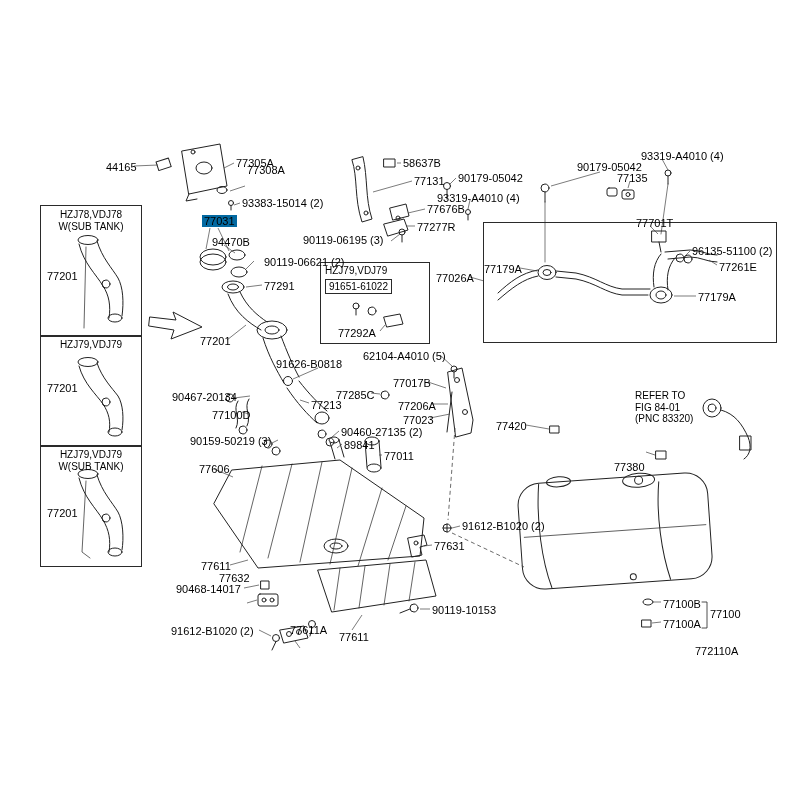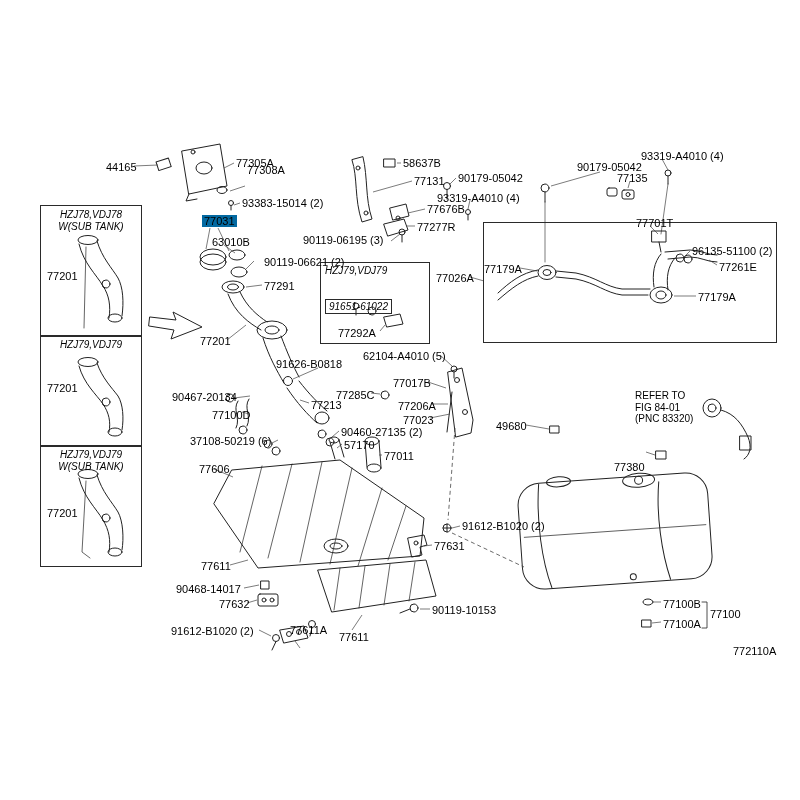--- a/index.html
+++ b/index.html
@@ -1,24 +1,24 @@
 <!DOCTYPE html>
 <html><head>
 <meta charset="utf-8">
 <style>
   html,body{margin:0;padding:0;background:#fff;}
   .stage{position:relative;width:800px;height:800px;background:#fff;overflow:hidden;
          font-family:"Liberation Sans",sans-serif;}
   .art{position:absolute;left:0;top:0;}
   .lbl{position:absolute;font-size:11px;line-height:12px;color:#000;white-space:nowrap;}
   .hl{background:#0369a1;padding:0 2px;}
-  .vbox{position:absolute;border:1px solid #2a2a2a;font-style:italic;}
+  .vbox{position:absolute;border:1px solid #2a2a2a;}
   .vbox-h{font-size:10px;line-height:12px;text-align:center;padding-top:3px;color:#000;}
   .inbox{position:absolute;border:1px solid #2a2a2a;font-size:10px;line-height:11px;
-         padding:1px 3px;color:#000;white-space:nowrap;margin-top:20px;}
+         padding:1px 3px;color:#000;white-space:nowrap;}
   .note{position:absolute;font-size:10px;line-height:11.5px;color:#000;white-space:nowrap;}
   .code{position:absolute;font-size:11px;color:#000;}
 </style>
 </head>
 <body>
 
 <div class="stage">
 
   <svg class="art" width="800" height="800" viewBox="0 0 800 800">
     <g stroke="#222" stroke-width="1" fill="none" stroke-linecap="round" stroke-linejoin="round">
@@ -310,21 +310,21 @@
 
   <div class="vbox" style="left:483px;top:222px;width:292px;height:119px"></div>
 
   <div class="lbl" style="left:106px;top:161px">44165</div>
   <div class="lbl" style="left:236px;top:157px">77305A</div>
   <div class="lbl" style="left:247px;top:164px">77308A</div>
   <div class="lbl" style="left:242px;top:197px">93383-15014 (2)</div>
   <div class="lbl" style="left:202px;top:215px">
     <span class="hl">77031</span>
   </div>
-  <div class="lbl" style="left:212px;top:236px">63010B</div>
+  <div class="lbl" style="left:212px;top:236px">94470B</div>
   <div class="lbl" style="left:264px;top:256px">90119-06621 (2)</div>
   <div class="lbl" style="left:264px;top:280px">77291</div>
   <div class="lbl" style="left:403px;top:157px">58637B</div>
   <div class="lbl" style="left:414px;top:175px">77131</div>
   <div class="lbl" style="left:458px;top:172px">90179-05042</div>
   <div class="lbl" style="left:437px;top:192px">93319-A4010 (4)</div>
   <div class="lbl" style="left:427px;top:203px">77676B</div>
   <div class="lbl" style="left:417px;top:221px">77277R</div>
   <div class="lbl" style="left:303px;top:234px">90119-06195 (3)</div>
   <div class="lbl" style="left:577px;top:161px">90179-05042</div>
@@ -339,40 +339,40 @@
   <div class="lbl" style="left:363px;top:350px">62104-A4010 (5)</div>
   <div class="lbl" style="left:200px;top:335px">77201</div>
   <div class="lbl" style="left:276px;top:358px">91626-B0818</div>
   <div class="lbl" style="left:172px;top:391px">90467-20134</div>
   <div class="lbl" style="left:212px;top:409px">77100D</div>
   <div class="lbl" style="left:311px;top:399px">77213</div>
   <div class="lbl" style="left:336px;top:389px">77285C</div>
   <div class="lbl" style="left:393px;top:377px">77017B</div>
   <div class="lbl" style="left:398px;top:400px">77206A</div>
   <div class="lbl" style="left:403px;top:414px">77023</div>
-  <div class="lbl" style="left:496px;top:420px">49680</div>
-  <div class="lbl" style="left:190px;top:435px">37108-50219 (6)</div>
+  <div class="lbl" style="left:496px;top:420px">77420</div>
+  <div class="lbl" style="left:190px;top:435px">90159-50219 (3)</div>
   <div class="lbl" style="left:341px;top:426px">90460-27135 (2)</div>
-  <div class="lbl" style="left:344px;top:439px">57170</div>
+  <div class="lbl" style="left:344px;top:439px">89841</div>
   <div class="lbl" style="left:384px;top:450px">77011</div>
   <div class="lbl" style="left:199px;top:463px">77606</div>
   <div class="lbl" style="left:614px;top:461px">77380</div>
   <div class="lbl" style="left:462px;top:520px">91612-B1020 (2)</div>
   <div class="lbl" style="left:434px;top:540px">77631</div>
   <div class="lbl" style="left:201px;top:560px">77611</div>
   <div class="lbl" style="left:176px;top:583px">90468-14017</div>
-  <div class="lbl" style="left:219px;top:598px">77632</div>
+  <div class="lbl" style="left:219px;top:572px">77632</div>
   <div class="lbl" style="left:171px;top:625px">91612-B1020 (2)</div>
   <div class="lbl" style="left:290px;top:624px">77611A</div>
   <div class="lbl" style="left:339px;top:631px">77611</div>
   <div class="lbl" style="left:432px;top:604px">90119-10153</div>
   <div class="lbl" style="left:663px;top:598px">77100B</div>
   <div class="lbl" style="left:710px;top:608px">77100</div>
   <div class="lbl" style="left:663px;top:618px">77100A</div>
 
   <div class="note" style="left:635px;top:390px">
     <div>REFER TO</div>
     <div>FIG 84-01</div>
     <div>(PNC 83320)</div>
   </div>
 
-  <div class="code" style="left:733px;top:645px">772110A</div>
+  <div class="code" style="left:695px;top:645px">772110A</div>
 </div>
 
 </body></html>

